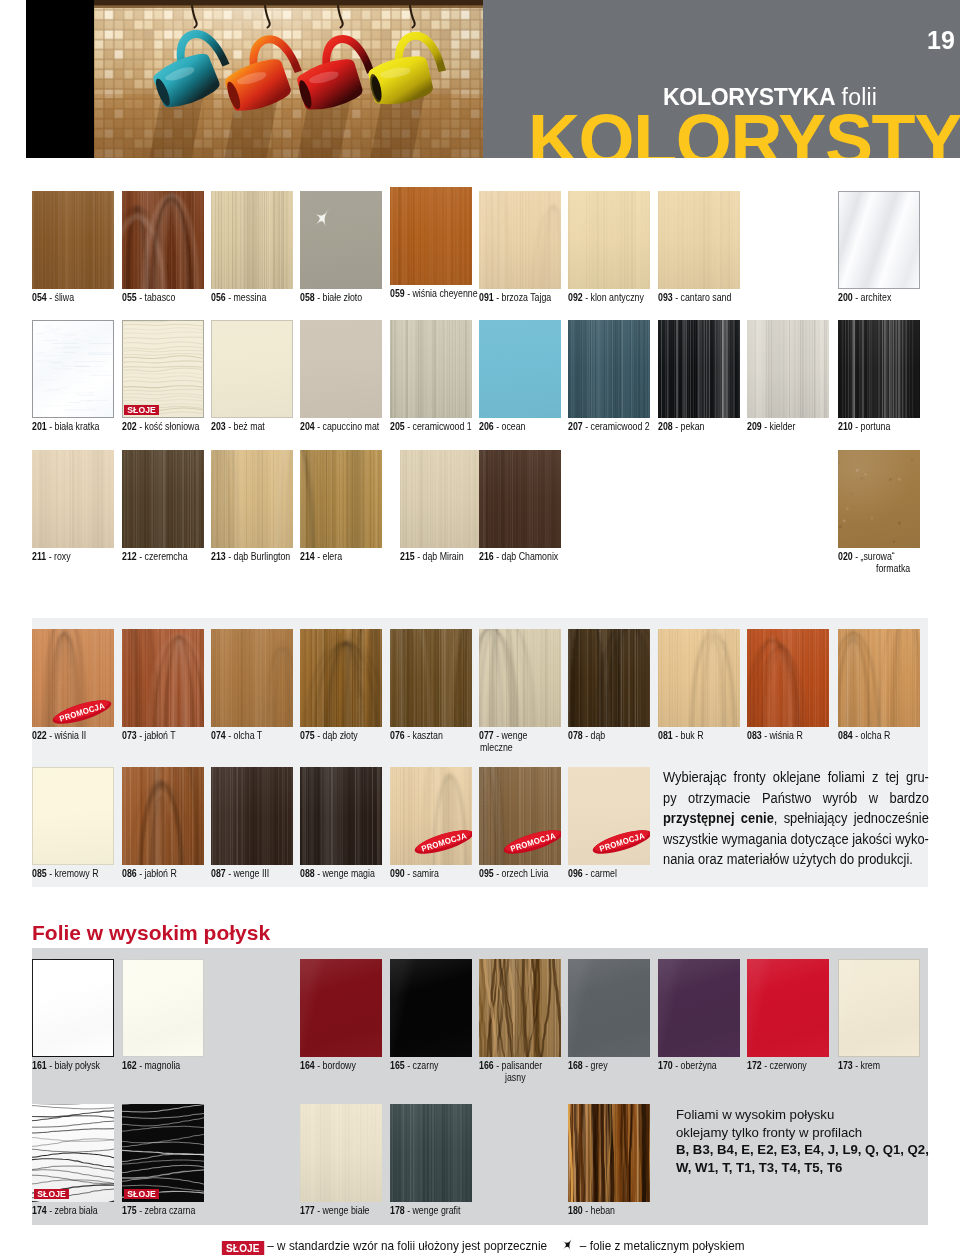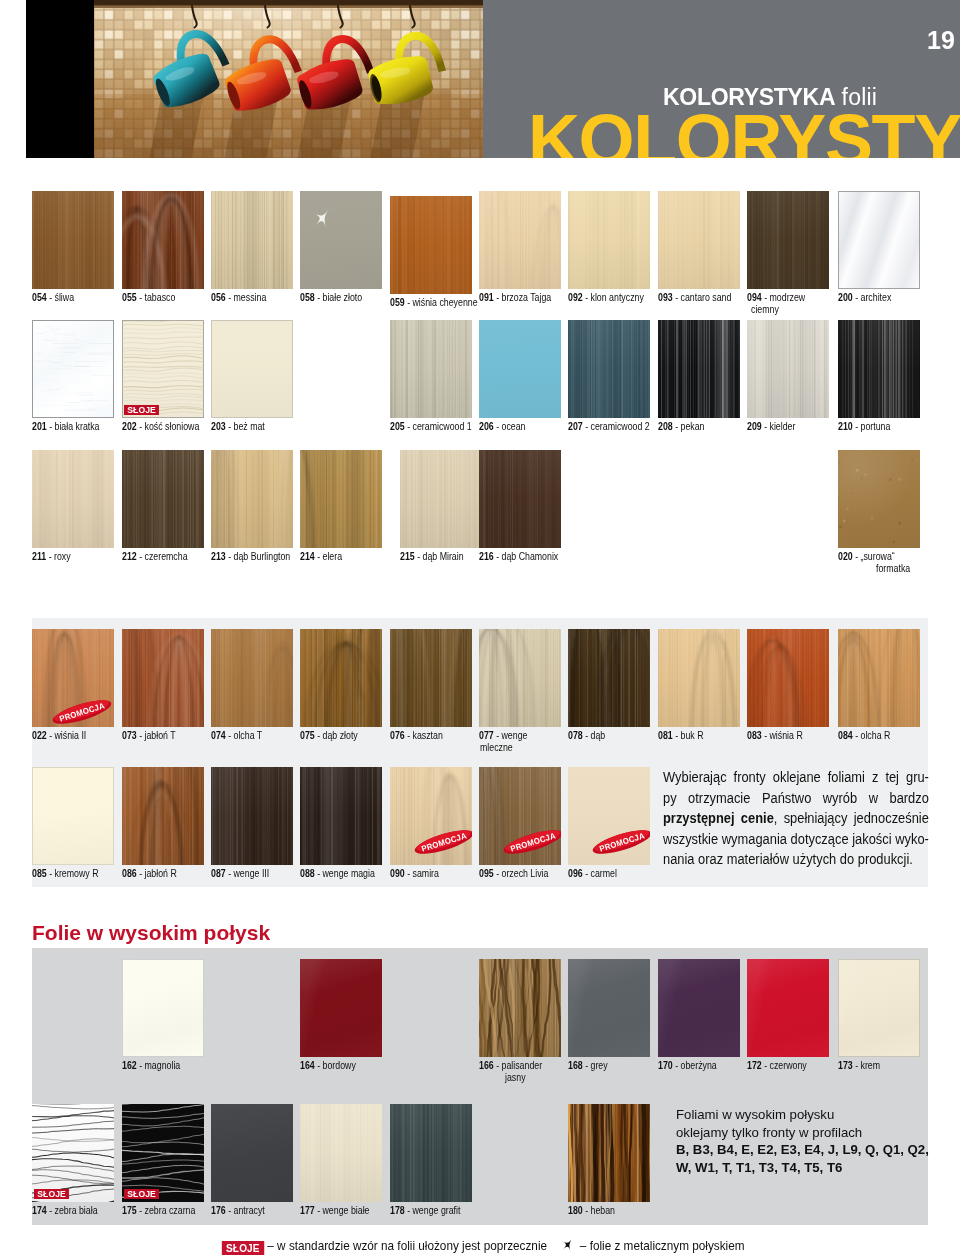--- a/index.html
+++ b/index.html
@@ -296,21 +296,21 @@
       <div class="lbl"><b>056</b> <i>- messina</i></div>
     </div>
 <div class="sw" style="left:300px;top:191px">
       <div class="chip sc3">
         <div class="star"><svg viewBox="0 0 24 24" width="24" height="24">
             <path d="M18.25 1.99 C12.88 10.60 10.64 11.28 2.29 6.84 C10.64 11.28 10.79 13.09 3.38 19.76 C10.79 13.09 12.50 13.53 15.55 22.94 C12.50 13.53 12.88 10.60 18.25 1.99 Z" fill="#f2f2ef"></path>
           </svg></div>
       </div>
       <div class="lbl"><b>058</b> <i>- białe złoto</i></div>
     </div>
-<div class="sw" style="left:390px;top:196px">
+<div class="sw" style="left:390px;top:187px">
       <div class="chip sc4"></div>
       <div class="lbl"><b>059</b> <i>- wiśnia cheyenne</i></div>
     </div>
 <div class="sw" style="left:479px;top:191px">
       <div class="chip sc5">
         <svg class="ov" viewBox="0 0 82 98" width="82" height="98" preserveAspectRatio="none">
           <defs>
             <filter id="fb111" x="-25%" y="-25%" width="150%" height="150%">
               <feGaussianBlur stdDeviation="1.5"></feGaussianBlur>
             </filter>
@@ -329,25 +329,20 @@
       </div>
       <div class="lbl"><b>091</b> <i>- brzoza Tajga</i></div>
     </div>
 <div class="sw" style="left:568px;top:191px">
       <div class="chip sc6"></div>
       <div class="lbl"><b>092</b> <i>- klon antyczny</i></div>
     </div>
 <div class="sw" style="left:658px;top:191px">
       <div class="chip sc7"></div>
       <div class="lbl"><b>093</b> <i>- cantaro sand</i></div>
-    </div>
-<div class="sw" style="left:747px;top:191px">
-      <div class="chip sc8"></div>
-      <div class="lbl"><b>094</b> <i>- modrzew</i></div>
-      <div class="lbl2" style="left:4px">ciemny</div>
     </div>
 <div class="sw" style="left:838px;top:191px">
       <div class="chip sc9"></div>
       <div class="lbl"><b>200</b> <i>- architex</i></div>
     </div>
 <div class="sw" style="left:32px;top:320px">
       <div class="chip sc10">
         <svg class="ov" viewBox="0 0 82 98" width="82" height="98" preserveAspectRatio="none">
           <rect x="43.0" y="46.2" width="14.5" height="0.8" fill="#b9cfe0" opacity="0.24"></rect>
           <rect x="15.7" y="69.4" width="12.9" height="0.8" fill="#b9cfe0" opacity="0.22"></rect>
@@ -429,20 +424,24 @@
           <path d="M0 93.5 C 14.8 90.8, 26.2 95.6, 41.0 93.5 S 65.6 91.4, 82 93.7" stroke="#cfc6a6" stroke-width="0.71" fill="none" opacity="0.54"></path>
         </svg>
         <div class="sloje">SŁOJE</div>
       </div>
       <div class="lbl"><b>202</b> <i>- kość słoniowa</i></div>
     </div>
 <div class="sw" style="left:211px;top:320px">
       <div class="chip sc12"></div>
       <div class="lbl"><b>203</b> <i>- beż mat</i></div>
     </div>
+<div class="sw" style="left:300px;top:320px">
+      <div class="chip sc13"></div>
+      <div class="lbl"><b>204</b> <i>- capuccino mat</i></div>
+    </div>
 <div class="sw" style="left:390px;top:320px">
       <div class="chip sc14"></div>
       <div class="lbl"><b>205</b> <i>- ceramicwood 1</i></div>
     </div>
 <div class="sw" style="left:479px;top:320px">
       <div class="chip sc15"></div>
       <div class="lbl"><b>206</b> <i>- ocean</i></div>
     </div>
 <div class="sw" style="left:568px;top:320px">
       <div class="chip sc16"></div>
@@ -908,31 +907,43 @@
         <div class="promo" style="left:22px;top:61px"><svg viewBox="0 0 64 28" width="64" height="28">
             <g transform="rotate(-17 32 14)">
               <ellipse cx="32" cy="14" rx="30.5" ry="8.0" fill="#c8081f"></ellipse>
               <ellipse cx="32" cy="12.6" rx="28.5" ry="6.4" fill="#e01828"></ellipse>
               <text x="32" y="17.0" text-anchor="middle" font-family="Liberation Sans, sans-serif" font-size="8.3" font-weight="bold" fill="#ffffff" letter-spacing="0.25" transform="scale(0.94 1)" transform-origin="32 14">PROMOCJA</text>
             </g>
           </svg></div>
       </div>
       <div class="lbl"><b>096</b> <i>- carmel</i></div>
     </div>
+<div class="sw" style="left:32px;top:959px">
+      <div class="chip sc44">
+        <div class="ov" style="background:linear-gradient(103deg,rgba(255,255,255,.045) 0 14%,rgba(255,255,255,0) 26%)"></div>
+      </div>
+      <div class="lbl"><b>161</b> <i>- biały połysk</i></div>
+    </div>
 <div class="sw" style="left:122px;top:959px">
       <div class="chip sc45">
         <div class="ov" style="background:linear-gradient(103deg,rgba(255,255,255,.045) 0 14%,rgba(255,255,255,0) 26%)"></div>
       </div>
       <div class="lbl"><b>162</b> <i>- magnolia</i></div>
     </div>
 <div class="sw" style="left:300px;top:959px">
       <div class="chip sc47">
         <div class="ov" style="background:linear-gradient(103deg,rgba(255,255,255,.045) 0 14%,rgba(255,255,255,0) 26%)"></div>
       </div>
       <div class="lbl"><b>164</b> <i>- bordowy</i></div>
+    </div>
+<div class="sw" style="left:390px;top:959px">
+      <div class="chip sc48">
+        <div class="ov" style="background:linear-gradient(103deg,rgba(255,255,255,.045) 0 14%,rgba(255,255,255,0) 26%)"></div>
+      </div>
+      <div class="lbl"><b>165</b> <i>- czarny</i></div>
     </div>
 <div class="sw" style="left:479px;top:959px">
       <div class="chip sc49">
         <svg class="ov" viewBox="0 0 82 98" width="82" height="98" preserveAspectRatio="none">
           <path d="M60.7 0.0 Q60.7 8.2 60.1 16.3 Q60.1 24.5 60.6 32.7 Q60.6 40.8 61.1 49.0 Q61.1 57.2 62.7 65.3 Q62.7 73.5 63.4 81.7 Q63.4 89.8 63.5 98.0" stroke="#caa06a" stroke-width="1.62" fill="none" opacity="0.23"></path>
           <path d="M29.6 0.0 Q29.6 8.2 31.8 16.3 Q31.8 24.5 34.0 32.7 Q34.0 40.8 34.8 49.0 Q34.8 57.2 34.4 65.3 Q34.4 73.5 33.4 81.7 Q33.4 89.8 31.7 98.0" stroke="#caa06a" stroke-width="2.48" fill="none" opacity="0.57"></path>
           <path d="M52.2 0.0 Q52.2 8.2 54.4 16.3 Q54.4 24.5 55.5 32.7 Q55.5 40.8 56.1 49.0 Q56.1 57.2 55.9 65.3 Q55.9 73.5 54.1 81.7 Q54.1 89.8 52.0 98.0" stroke="#caa06a" stroke-width="2.59" fill="none" opacity="0.68"></path>
           <path d="M25.2 0.0 Q25.2 8.2 21.9 16.3 Q21.9 24.5 19.6 32.7 Q19.6 40.8 18.6 49.0 Q18.6 57.2 19.8 65.3 Q19.8 73.5 22.6 81.7 Q22.6 89.8 25.8 98.0" stroke="#4a2f10" stroke-width="1.73" fill="none" opacity="0.57"></path>
           <path d="M52.9 0.0 Q52.9 8.2 51.5 16.3 Q51.5 24.5 49.3 32.7 Q49.3 40.8 47.3 49.0 Q47.3 57.2 45.2 65.3 Q45.2 73.5 45.4 81.7 Q45.4 89.8 46.0 98.0" stroke="#2f1c08" stroke-width="0.51" fill="none" opacity="0.72"></path>
           <path d="M57.8 0.0 Q57.8 8.2 56.1 16.3 Q56.1 24.5 55.1 32.7 Q55.1 40.8 55.9 49.0 Q55.9 57.2 57.5 65.3 Q57.5 73.5 59.3 81.7 Q59.3 89.8 61.5 98.0" stroke="#caa06a" stroke-width="2.17" fill="none" opacity="0.30"></path>
@@ -1045,24 +1056,20 @@
           <path d="M0.0 68.7 Q5.1 68.7 10.2 66.9 Q15.4 66.9 20.5 65.5 Q25.6 65.5 30.8 63.9 Q35.9 63.9 41.0 62.7 Q46.1 62.7 51.2 61.7 Q56.4 61.7 61.5 61.3 Q66.6 61.3 71.8 61.7 Q76.9 61.7 82.0 63.1" stroke-width="0.69" opacity="0.83"></path>
           <path d="M0.0 74.0 Q5.1 74.0 10.2 74.0 Q15.4 74.0 20.5 73.5 Q25.6 73.5 30.8 72.3 Q35.9 72.3 41.0 70.6 Q46.1 70.6 51.2 68.8 Q56.4 68.8 61.5 67.5 Q66.6 67.5 71.8 66.6 Q76.9 66.6 82.0 65.8" stroke-width="1.30" opacity="0.56"></path>
           <path d="M0.0 77.3 Q5.1 77.3 10.2 75.6 Q15.4 75.6 20.5 74.7 Q25.6 74.7 30.8 73.7 Q35.9 73.7 41.0 74.2 Q46.1 74.2 51.2 75.0 Q56.4 75.0 61.5 76.4 Q66.6 76.4 71.8 78.3 Q76.9 78.3 82.0 80.2" stroke-width="0.63" opacity="0.86"></path>
           <path d="M0.0 81.9 Q5.1 81.9 10.2 81.5 Q15.4 81.5 20.5 81.2 Q25.6 81.2 30.8 81.9 Q35.9 81.9 41.0 82.4 Q46.1 82.4 51.2 83.8 Q56.4 83.8 61.5 85.1 Q66.6 85.1 71.8 86.2 Q76.9 86.2 82.0 87.3" stroke-width="0.58" opacity="0.82"></path>
           <path d="M0.0 93.3 Q5.1 93.3 10.2 91.9 Q15.4 91.9 20.5 90.6 Q25.6 90.6 30.8 88.9 Q35.9 88.9 41.0 87.8 Q46.1 87.8 51.2 87.4 Q56.4 87.4 61.5 87.5 Q66.6 87.5 71.8 88.2 Q76.9 88.2 82.0 89.1" stroke-width="1.17" opacity="0.70"></path>
           <path d="M0.0 98.4 Q5.1 98.4 10.2 99.3 Q15.4 99.3 20.5 99.9 Q25.6 99.9 30.8 100.3 Q35.9 100.3 41.0 100.2 Q46.1 100.2 51.2 100.4 Q56.4 100.4 61.5 100.1 Q66.6 100.1 71.8 99.9 Q76.9 99.9 82.0 99.1" stroke-width="0.73" opacity="0.60"></path>
         </svg>
         <div class="sloje">SŁOJE</div>
       </div>
       <div class="lbl"><b>175</b> <i>- zebra czarna</i></div>
-    </div>
-<div class="sw" style="left:211px;top:1104px">
-      <div class="chip sc56"></div>
-      <div class="lbl"><b>176</b> <i>- antracyt</i></div>
     </div>
 <div class="sw" style="left:300px;top:1104px">
       <div class="chip sc57"></div>
       <div class="lbl"><b>177</b> <i>- wenge białe</i></div>
     </div>
 <div class="sw" style="left:390px;top:1104px">
       <div class="chip sc58"></div>
       <div class="lbl"><b>178</b> <i>- wenge grafit</i></div>
     </div>
 <div class="sw" style="left:568px;top:1104px">

